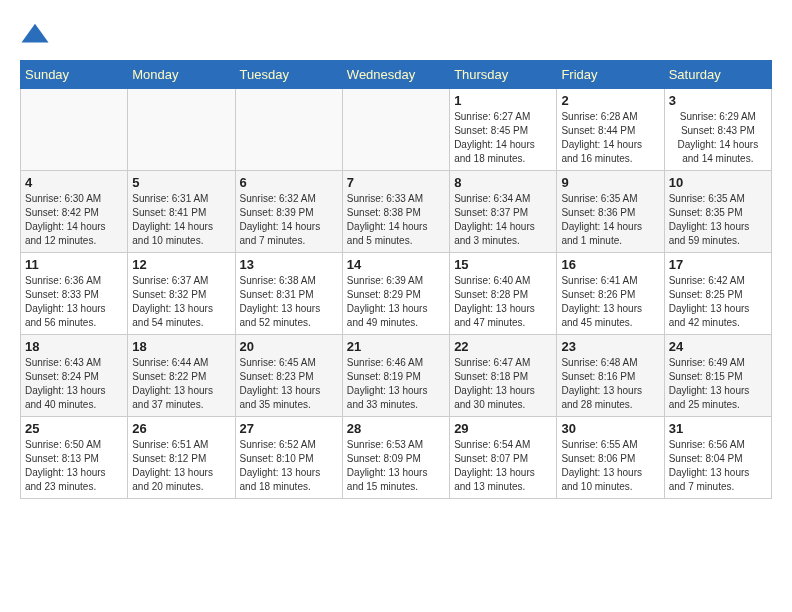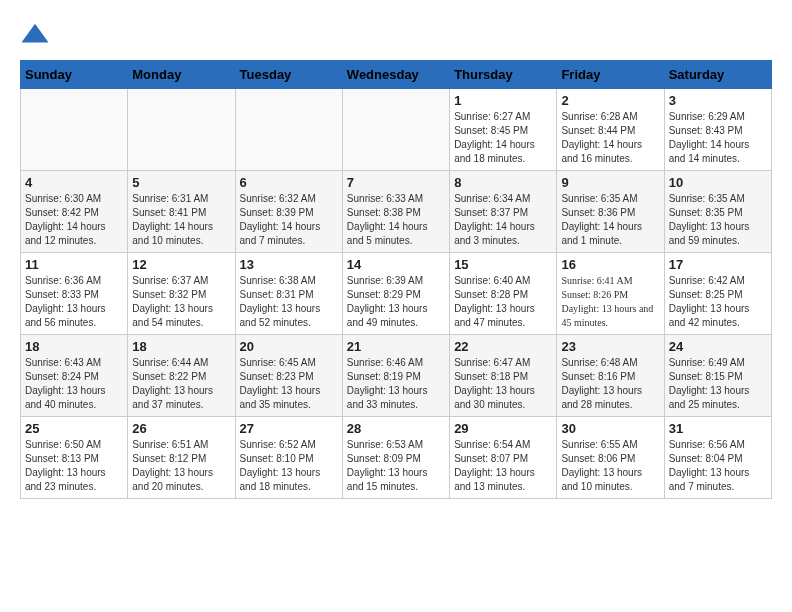--- a/index.html
+++ b/index.html
@@ -52,25 +52,25 @@
       font-size: 16px;
       color: #555;
     }
     table {
       width: 100%;
       border-collapse: collapse;
       font-size: 11px;
     }
     thead tr th {
       background-color: #2a6ebb;
-      color: #000000;
+      color: #fef9c3;
       padding: 6px 4px;
       text-align: left;
       font-size: 13px;
-      font-weight: bold;
+      font-weight: normal;
       border: 1px solid #2a6ebb;
     }
     tbody tr td {
       border: 1px solid #ccc;
       padding: 4px 4px;
       vertical-align: top;
       width: calc(100% / 7);
       min-height: 80px;
       background: #fff;
     }
@@ -136,21 +136,21 @@
 Daylight: 14 hours and 18 minutes.</div>
         </td>
         <td>
           <div class="day-number">2</div>
           <div class="day-info" style="white-space: pre-line;">Sunrise: 6:28 AM
 Sunset: 8:44 PM
 Daylight: 14 hours and 16 minutes.</div>
         </td>
         <td>
           <div class="day-number">3</div>
-          <div class="day-info" style="white-space: pre-line;">Sunrise: 6:29 AM
+          <div class="day-info" style="white-space: pre-line; text-align: center;">Sunrise: 6:29 AM
 Sunset: 8:43 PM
 Daylight: 14 hours and 14 minutes.</div>
         </td>
       </tr>
       <tr>
         <td>
           <div class="day-number">4</div>
           <div class="day-info" style="white-space: pre-line;">Sunrise: 6:30 AM
 Sunset: 8:42 PM
 Daylight: 14 hours and 12 minutes.</div>
@@ -218,21 +218,21 @@
 Daylight: 13 hours and 49 minutes.</div>
         </td>
         <td>
           <div class="day-number">15</div>
           <div class="day-info" style="white-space: pre-line;">Sunrise: 6:40 AM
 Sunset: 8:28 PM
 Daylight: 13 hours and 47 minutes.</div>
         </td>
         <td>
           <div class="day-number">16</div>
-          <div class="day-info" style="white-space: pre-line; font-family: Liberation Serif, serif;">Sunrise: 6:41 AM
+          <div class="day-info" style="white-space: pre-line;">Sunrise: 6:41 AM
 Sunset: 8:26 PM
 Daylight: 13 hours and 45 minutes.</div>
         </td>
         <td>
           <div class="day-number">17</div>
           <div class="day-info" style="white-space: pre-line;">Sunrise: 6:42 AM
 Sunset: 8:25 PM
 Daylight: 13 hours and 42 minutes.</div>
         </td>
       </tr>

